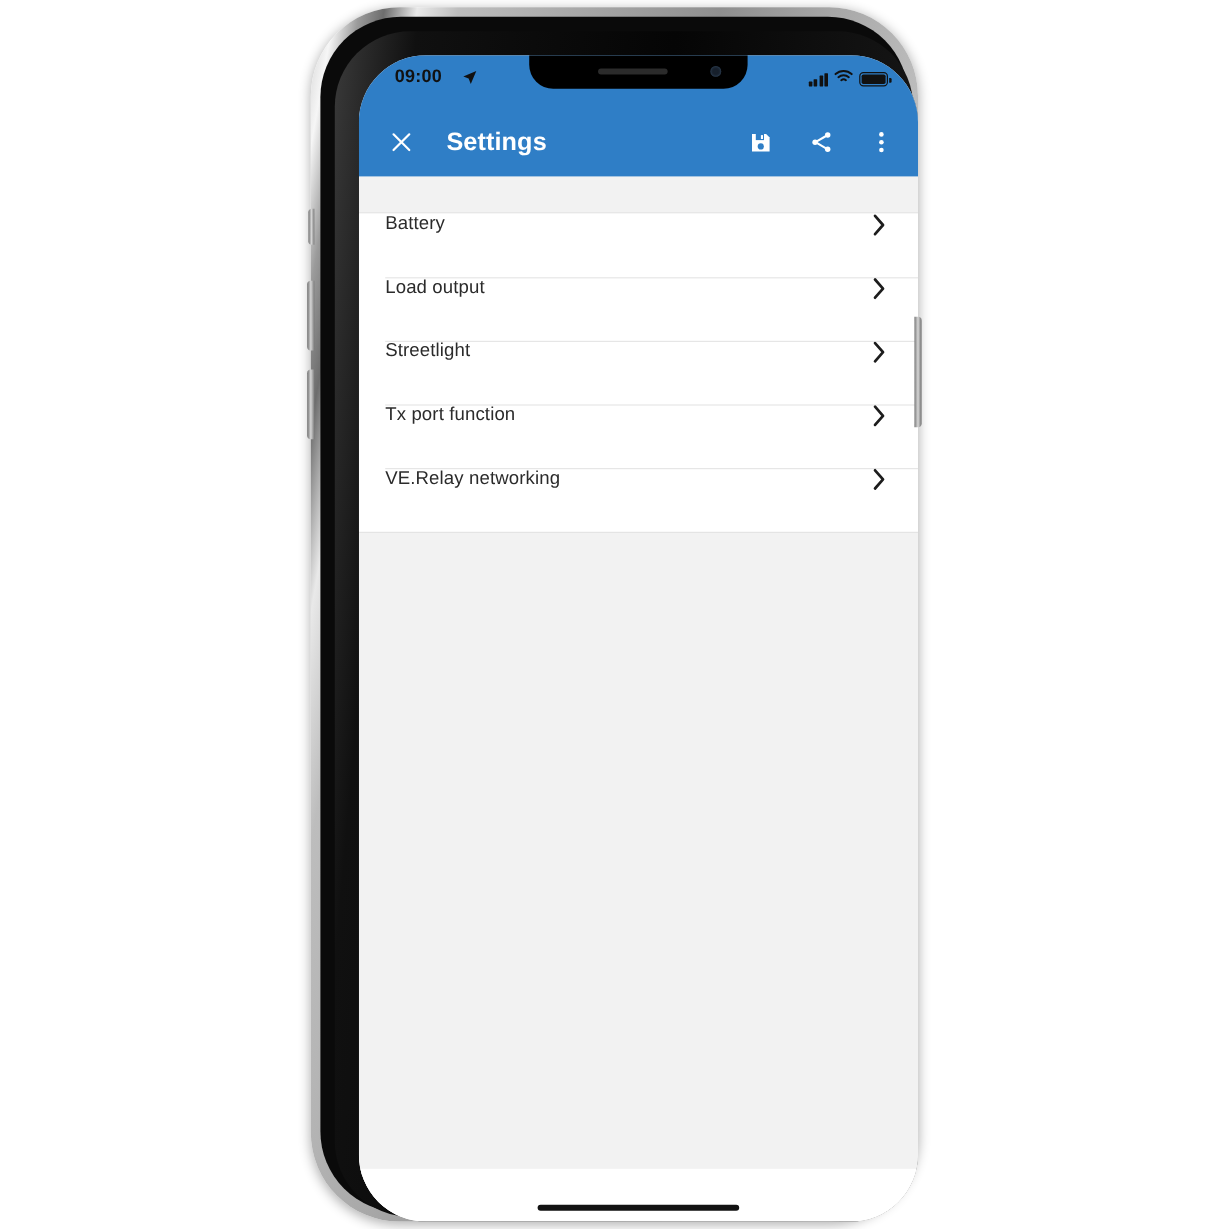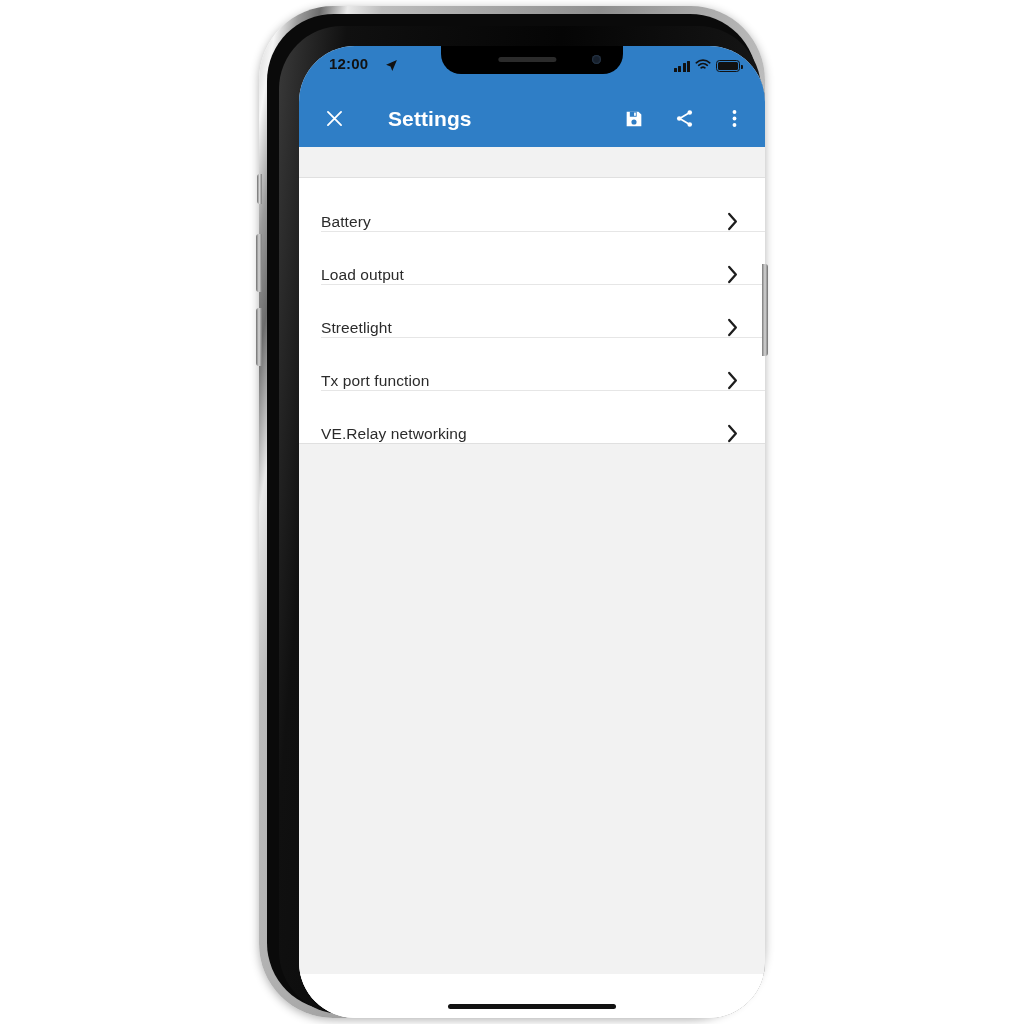--- a/index.html
+++ b/index.html
@@ -126,21 +126,20 @@
     background: #111; border-radius: 1.5px;
   }
 
   
   #app-bar {
     position: absolute; left: 0; top: 44px;
     width: 100%; height: 57px;
     background: #2f7ec6;
     display: flex; align-items: center;
     z-index: 15;
-    gap: 16px;
   }
   #close-button {
     width: 44px; height: 44px; margin-left: 13px;
     display: flex; align-items: center; justify-content: center;
     cursor: pointer;
   }
   #app-bar-title {
     margin-left: 16px;
     font-size: 21px; font-weight: bold; color: #fff;
     letter-spacing: .1px;
@@ -161,21 +160,21 @@
     background: #f2f2f2;
   }
   #list-top-spacer {
     height: 31px; background: #f2f2f2;
     border-bottom: 1px solid #e0e0e0;
   }
   #settings-list { background: #ffffff; }
   .list-row {
     position: relative;
     height: 53px;
-    display: flex; align-items: flex-end;
+    display: flex; align-items: flex-start;
     background: #ffffff;
     cursor: pointer;
   }
   .list-row + .list-row::before {
     content: ""; position: absolute;
     left: 22px; right: 0; top: 0; height: 1px;
     background: #e6e6e6;
   }
   .row-label {
     margin-left: 22px;
@@ -210,21 +209,21 @@
       <div id="phone-screen-bed">
 
         <div id="screen">
 
           <div id="notch">
             <div id="notch-speaker"></div>
             <div id="notch-camera"></div>
           </div>
 
           <div id="status-bar">
-            <div id="status-time">12:00</div>
+            <div id="status-time">09:00</div>
             <div id="status-location-icon">
               <svg width="13" height="13" viewBox="0 0 24 24" fill="#111">
                 <path d="M22 2L2 10.5l8.2 3.3L13.5 22 22 2z"></path>
               </svg>
             </div>
             <div id="status-right">
               <span class="sig-bars">
                 <i></i>
                   <i></i>
                   <i></i>

